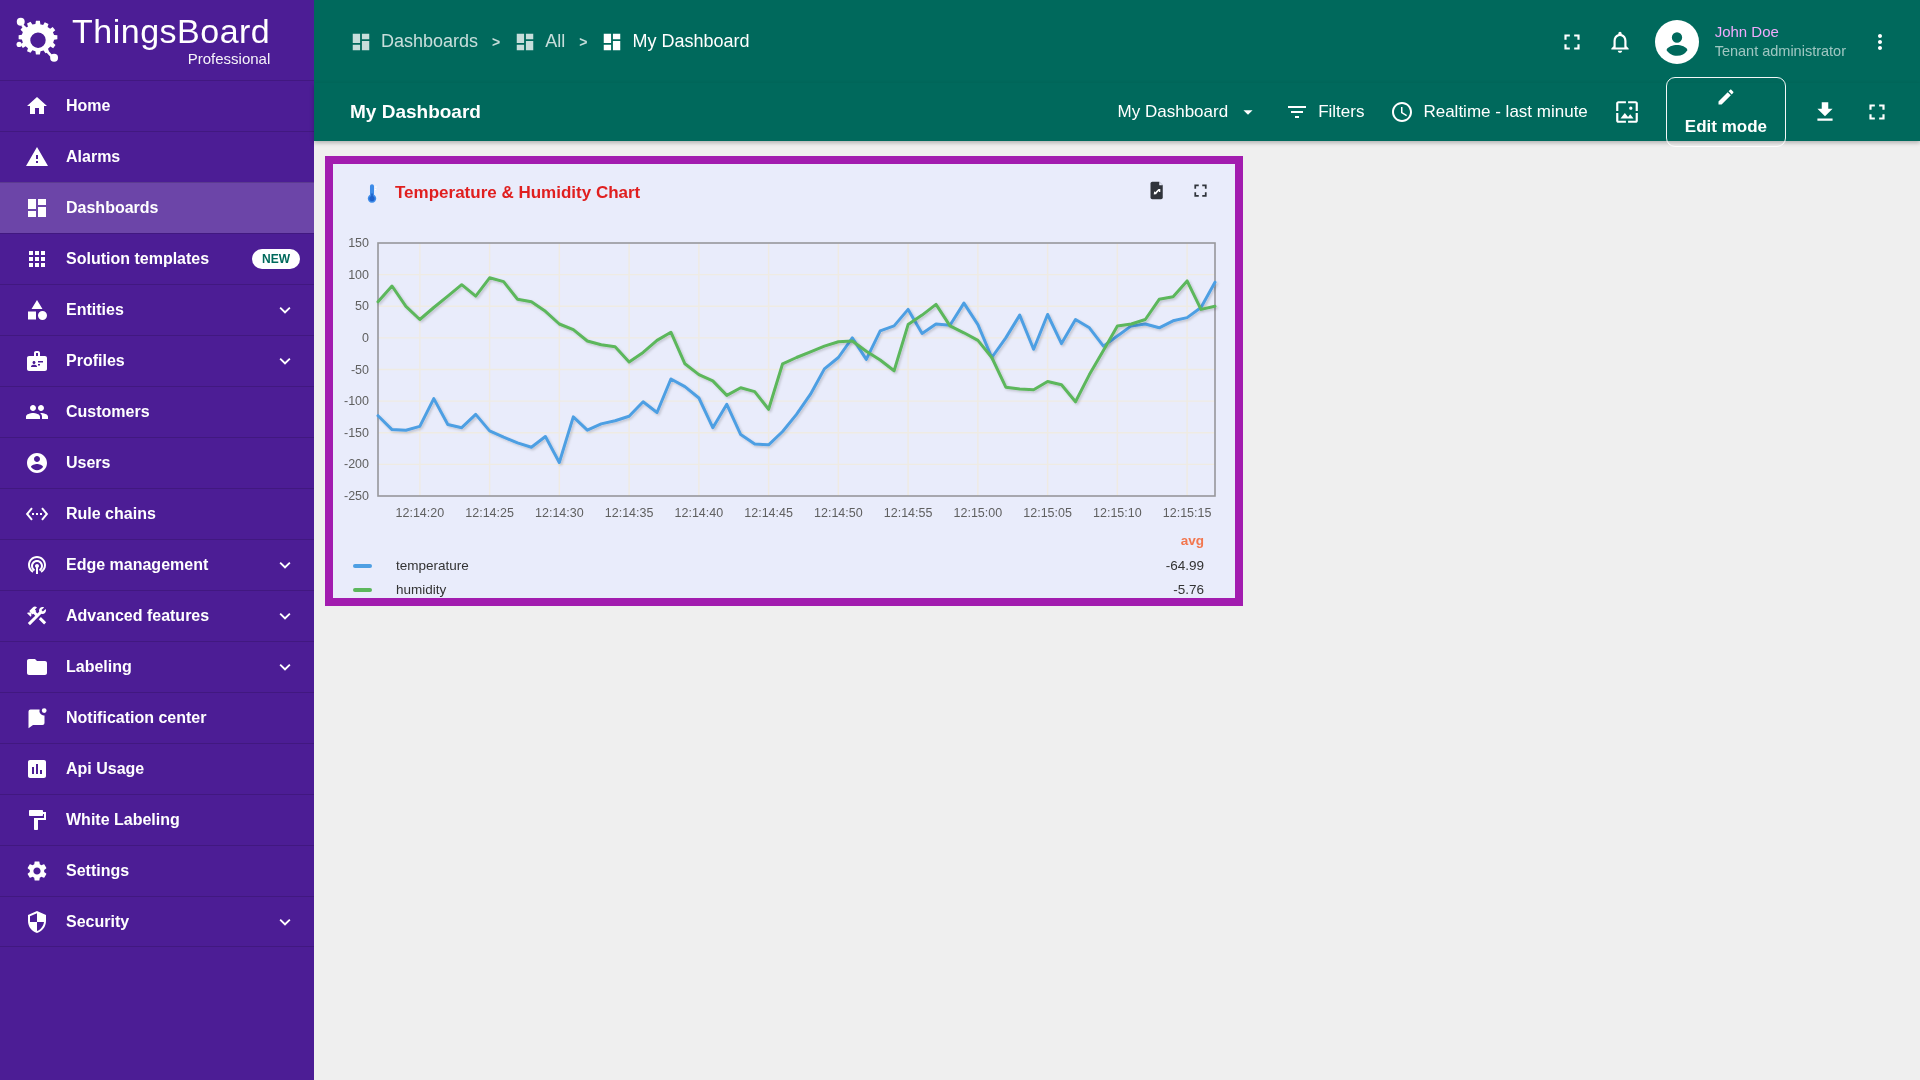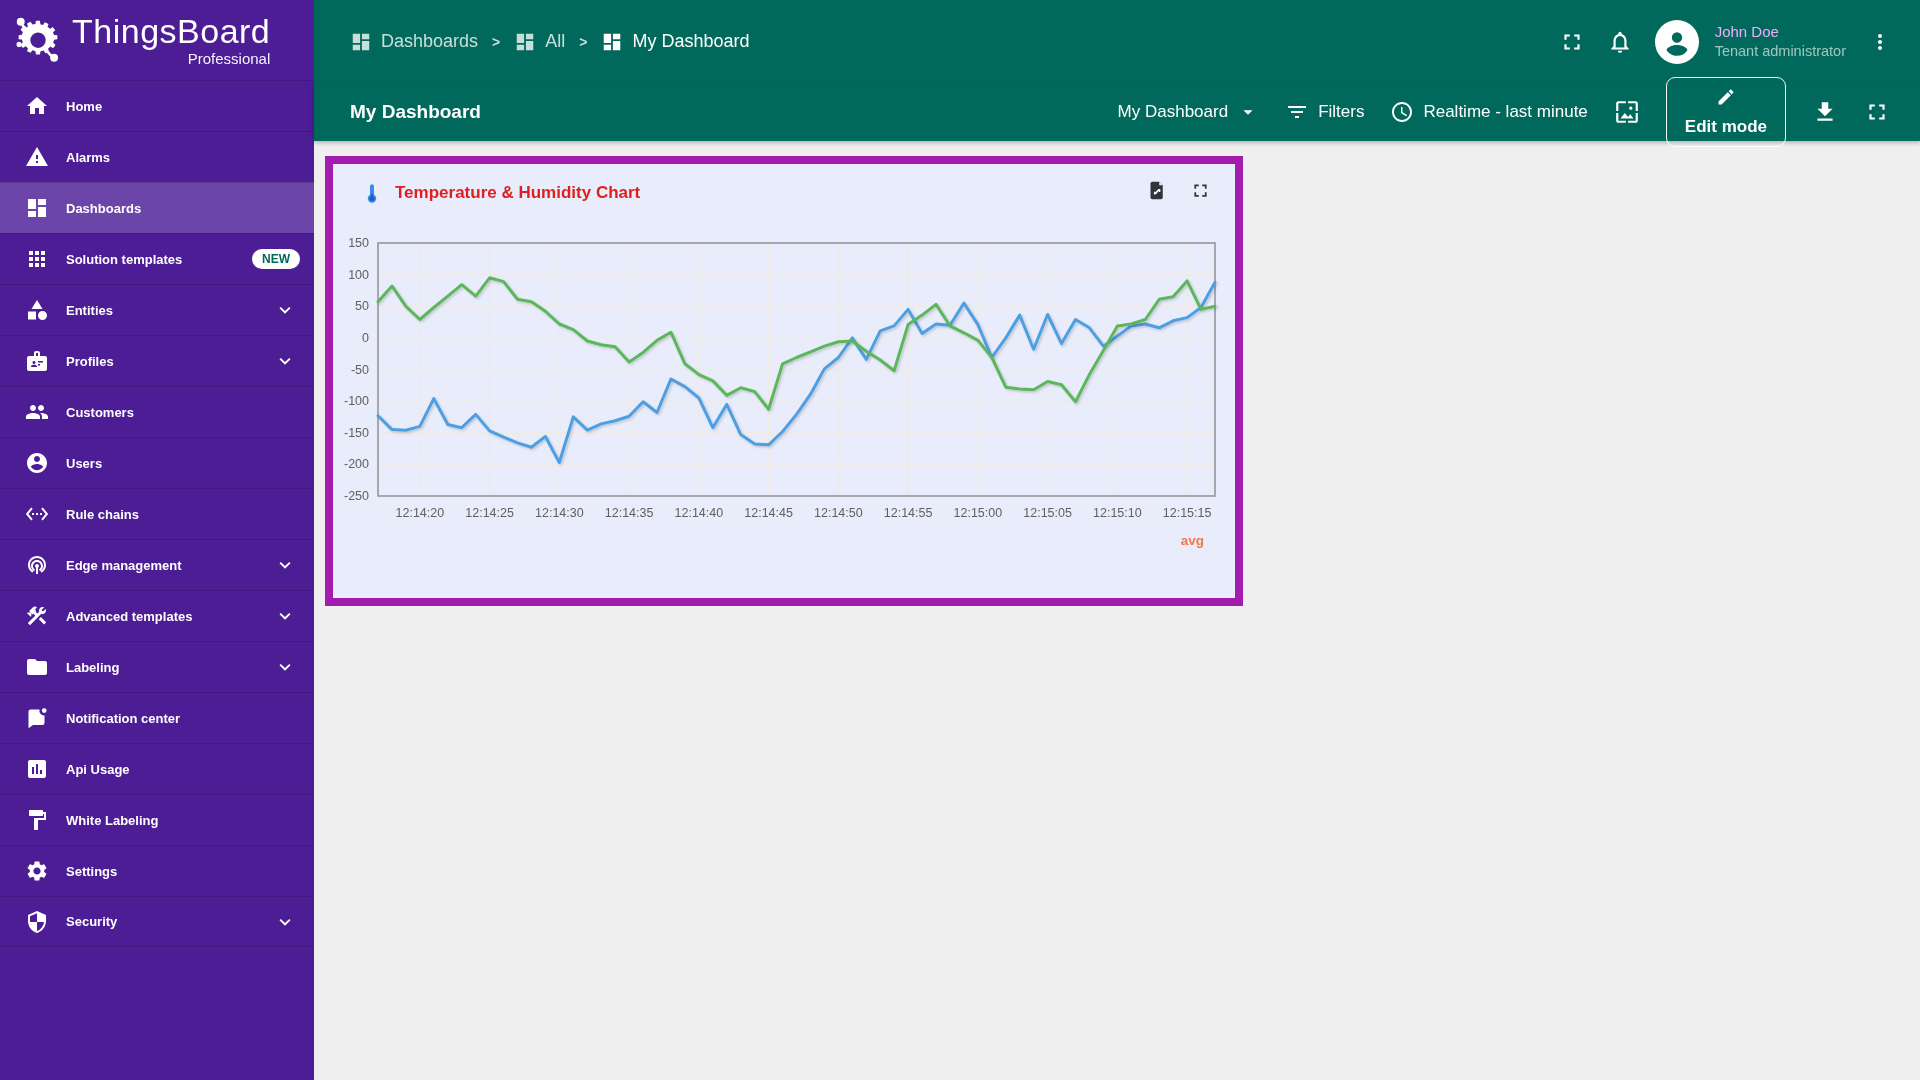--- a/index.html
+++ b/index.html
@@ -13,21 +13,21 @@
   .logo-gear { width:56px; height:56px; flex:none; }
   .logo-text { margin-left:6px; display:flex; flex-direction:column; }
   .logo-title { font-size:34px; font-weight:400; letter-spacing:0.5px; line-height:36px; }
   .logo-sub { font-size:15px; text-align:right; margin-top:1px; opacity:0.95; }
   .menu { display:flex; flex-direction:column; }
   .mi { height:51px; display:flex; align-items:center; padding:0 12px 0 25px;
         border-top:1px solid rgba(0,0,0,0.14); cursor:pointer; }
   .mi.sel { background:rgba(255,255,255,0.18); }
   .mi:last-child { border-bottom:1px solid rgba(0,0,0,0.14); }
   .mi .ic { width:24px; height:24px; flex:none; color:#fff; }
-  .mi .lbl { margin-left:17px; font-size:13px; font-weight:700; white-space:nowrap; }
+  .mi .lbl { margin-left:17px; font-size:16px; font-weight:700; white-space:nowrap; }
   .mi .sp { flex:1; }
   .badge { background:#fff; color:#00695C; font-size:12px; font-weight:700;
            padding:3px 10px; border-radius:12px; margin-right:2px; }
   .chev { width:22px; height:22px; color:#fff; margin-right:6px; }
 
   
   .main { flex:1; display:flex; flex-direction:column; min-width:0; }
   .topbar { height:83px; background:#00695C; color:#fff; display:flex;
             align-items:center; padding:0 28px 0 36px; flex:none; }
   .crumbs { display:flex; align-items:center; gap:14px; font-size:18px; }
@@ -173,21 +173,21 @@
           <span class="lbl">Edge management</span>
           <span class="sp"></span>
           <svg class="chev" viewBox="0 0 24 24">
             <path fill="currentColor" d="M7.4 8.6L12 13.2l4.6-4.6L18 10l-6 6-6-6z"></path>
           </svg>
         </div>
         <div class="mi">
           <span class="ic"><svg class="" viewBox="0 0 24 24">
               <path d="M13.78 15.17l2.11-2.11 5.3 5.3-2.11 2.11zM17.5 10c1.93 0 3.5-1.57 3.5-3.5 0-.58-.16-1.12-.41-1.6l-2.7 2.7-1.49-1.49 2.7-2.7c-.48-.25-1.02-.41-1.6-.41C15.57 3 14 4.57 14 6.5c0 .41.08.8.21 1.16l-1.85 1.85-1.78-1.78.71-.71-1.41-1.41L12 3.49c-1.17-1.17-3.07-1.17-4.24 0L4.22 7.03l1.41 1.41H2.81l-.71.71 3.54 3.54.71-.71V9.15l1.41 1.41.71-.71 1.78 1.78-7.41 7.41 2.12 2.12L16.34 9.79c.36.13.75.21 1.16.21z" fill="currentColor" fill-rule="evenodd"></path>
             </svg></span>
-          <span class="lbl">Advanced templates</span>
+          <span class="lbl">Advanced features</span>
           <span class="sp"></span>
           <svg class="chev" viewBox="0 0 24 24">
             <path fill="currentColor" d="M7.4 8.6L12 13.2l4.6-4.6L18 10l-6 6-6-6z"></path>
           </svg>
         </div>
         <div class="mi">
           <span class="ic"><svg class="" viewBox="0 0 24 24">
               <path d="M10 4H4c-1.1 0-1.99.9-1.99 2L2 18c0 1.1.9 2 2 2h16c1.1 0 2-.9 2-2V8c0-1.1-.9-2-2-2h-8l-2-2z" fill="currentColor" fill-rule="evenodd"></path>
             </svg></span>
           <span class="lbl">Labeling</span>
@@ -390,17 +390,29 @@
               <text x="784.35" y="284" text-anchor="middle" font-size="12.5" fill="#606060">12:15:10</text>
               <line x1="854.1" y1="10" x2="854.1" y2="263" stroke="#EFEBE3" stroke-width="1.4"></line>
               <text x="854.1" y="284" text-anchor="middle" font-size="12.5" fill="#606060">12:15:15</text>
               <rect x="45" y="10" width="837" height="253" fill="none" stroke="#97979B" stroke-width="1.6"></rect>
               <polyline points="45.0,182.7 59.0,196.6 72.9,197.2 86.8,193.4 100.8,165.6 114.8,191.5 128.7,194.7 142.7,181.4 156.6,197.9 170.6,204.2 184.5,209.9 198.4,214.3 212.4,203.5 226.3,229.5 240.3,183.9 254.3,197.2 268.2,190.9 282.1,187.7 296.1,183.3 310.1,168.8 324.0,179.5 337.9,146.0 351.9,153.6 365.9,165.0 379.8,194.7 393.8,171.3 407.7,201.6 421.7,211.1 435.6,211.8 449.6,198.5 463.5,181.4 477.5,161.2 491.4,135.9 505.4,124.5 519.3,104.9 533.3,126.4 547.2,97.9 561.1,92.9 575.1,76.4 589.1,100.4 603.0,91.0 617.0,92.2 630.9,70.1 644.9,91.6 658.8,124.5 672.8,104.9 686.7,82.1 700.6,116.3 714.6,81.5 728.5,110.6 742.5,86.5 756.4,94.8 770.4,113.1 784.4,103.0 798.3,92.9 812.3,91.0 826.2,94.8 840.1,87.8 854.1,84.6 868.0,74.5 882.0,49.2" fill="none" stroke="#4E9FE3" stroke-width="3" stroke-linejoin="round" stroke-linecap="round" filter="url(#lineShadow)"></polyline>
               <polyline points="45.0,68.8 59.0,53.0 72.9,73.3 86.8,86.5 100.8,74.5 114.8,63.1 128.7,51.7 142.7,63.1 156.6,44.8 170.6,48.6 184.5,66.3 198.4,68.8 212.4,78.3 226.3,91.0 240.3,96.7 254.3,108.0 268.2,111.8 282.1,113.7 296.1,128.9 310.1,119.4 324.0,107.4 337.9,99.2 351.9,130.8 365.9,141.6 379.8,147.9 393.8,162.4 407.7,154.8 421.7,158.6 435.6,176.3 449.6,130.8 463.5,124.5 477.5,118.8 491.4,113.1 505.4,108.7 519.3,108.0 533.3,118.2 547.2,127.0 561.1,137.8 575.1,91.6 589.1,82.1 603.0,71.4 617.0,92.9 630.9,99.8 644.9,107.4 658.8,124.5 672.8,154.2 686.7,156.1 700.6,156.7 714.6,148.5 728.5,151.7 742.5,168.8 756.4,141.6 770.4,117.5 784.4,92.9 798.3,91.0 812.3,86.5 826.2,66.3 840.1,63.8 854.1,47.9 868.0,76.4 882.0,73.3" fill="none" stroke="#5CB75C" stroke-width="3" stroke-linejoin="round" stroke-linecap="round" filter="url(#lineShadow)"></polyline>
             </svg>
         </div>
         <div class="legend">
           <div class="lg-head">avg</div>
+          <div id="legend-rows">
+              <div class="lg-row">
+                <span class="dash" style="background:#4E9FE3"></span>
+                <span class="lg-label">temperature</span>
+                <span class="lg-val">-64.99</span>
+              </div>
+              <div class="lg-row">
+                <span class="dash" style="background:#5CB75C"></span>
+                <span class="lg-label">humidity</span>
+                <span class="lg-val">-5.76</span>
+              </div>
+            </div>
         </div>
       </section>
     </main>
   </div>
 </div>
 
 </body></html>

